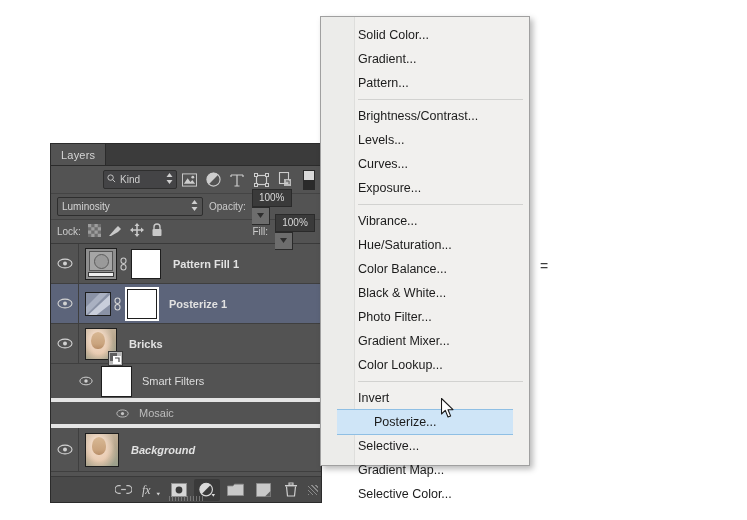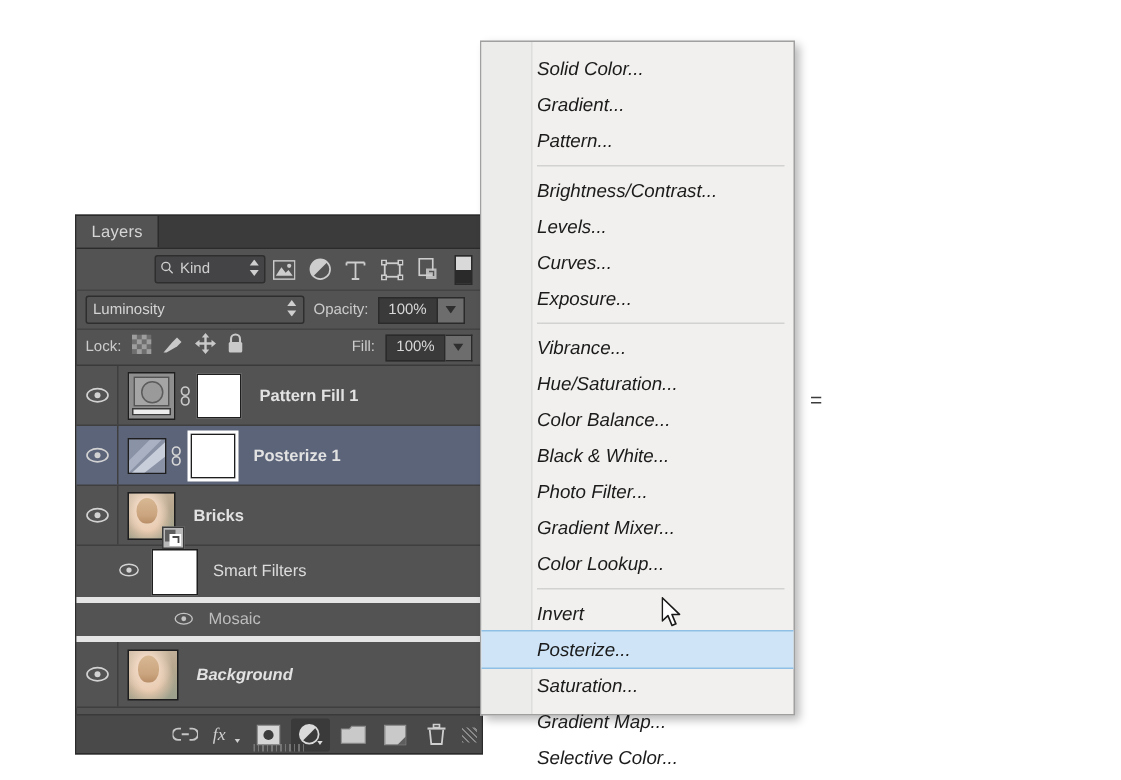--- a/index.html
+++ b/index.html
@@ -78,21 +78,21 @@
     height: 18px; background: #3a3a3a; border: 1px solid #2a2a2a;
     color: #d8d8d8; font-size: 10px;
     display: flex; align-items: center; justify-content: center;
     padding: 0 5px; min-width: 40px;
   }
   .num-stepper {
     width: 18px; height: 18px; background: #6d6d6d;
     border: 1px solid #2a2a2a; border-left: none;
     display: flex; align-items: center; justify-content: center;
   }
-  .numgroup { display: flex; align-items: stretch; }
+  .numgroup { display: flex; align-items: stretch; flex-direction: column; }
 
   .lock-row {
     height: 24px; display: flex; align-items: center;
     padding: 0 6px; gap: 7px;
     border-bottom: 1px solid #3a3a3a;
   }
   .lock-row .spacer { flex: 1; }
 
   
   #layer-list { background: #535353; }
@@ -151,45 +151,44 @@
   .foot-btn.active { background: #3a3a3a; border-radius: 2px; }
   .grip {
     position: absolute; left: 50%; transform: translateX(-50%);
     bottom: 1px; width: 34px; height: 5px;
     background: repeating-linear-gradient(90deg,#8a8a8a 0 1px,transparent 1px 3px);
     opacity: .7;
   }
 
   
   #adj-menu {
-    position: absolute; left: 320px; top: 27px;
+    position: absolute; left: 320px; top: 16px;
     width: 210px; height: 450px;
     background: #f1f0ee;
     border: 1px solid #a0a0a0;
     box-shadow: 3px 3px 6px rgba(0,0,0,0.28);
-    font-style: italic;
   }
   #adj-menu .gutter {
     position: absolute; left: 0; top: 0; bottom: 0;
     width: 34px; background: #ececea;
     border-right: 1px solid #dededc;
   }
   .menu-items { position: relative; padding: 6px 0; }
   .menu-item {
     height: 24px; line-height: 24px;
     padding-left: 37px;
     font-size: 12.5px; color: #1b1b1b;
     white-space: nowrap;
     position: relative; z-index: 2;
   }
   .menu-item.highlight {
     background: #cfe5f7;
     border-top: 1px solid #8fbfe4;
     border-bottom: 1px solid #8fbfe4;
-    margin: -1px 0;
+    margin: -1px 16px;
     height: 26px; line-height: 24px;
   }
   .menu-sep {
     height: 1px; background: #d2d2d0;
     margin: 4px 6px 4px 37px;
   }
 
   
   #cursor { position: absolute; left: 441px; top: 398px; z-index: 30; }
 
@@ -535,21 +534,21 @@
       <div class="menu-item">Hue/Saturation...</div>
       <div class="menu-item">Color Balance...</div>
       <div class="menu-item">Black &amp; White...</div>
       <div class="menu-item">Photo Filter...</div>
       <div class="menu-item">Gradient Mixer...</div>
       <div class="menu-item">Color Lookup...</div>
       <div class="menu-sep"></div>
 
       <div class="menu-item">Invert</div>
       <div class="menu-item highlight">Posterize...</div>
-      <div class="menu-item">Saturation...</div>
+      <div class="menu-item">Selective...</div>
       <div class="menu-item">Gradient Map...</div>
       <div class="menu-item">Selective Color...</div>
     </div>
   </div>
 
   <div id="cursor">
     <svg width="15" height="22" viewBox="0 0 15 22">
       <polygon points="0.5,0.5 0.5,16 4.3,12.4 7,19 9.6,17.9 7,11.7 12,11.6" fill="#ffffff" stroke="#1a1a1a" stroke-width="1.1" stroke-linejoin="round"></polygon>
     </svg>
   </div>

